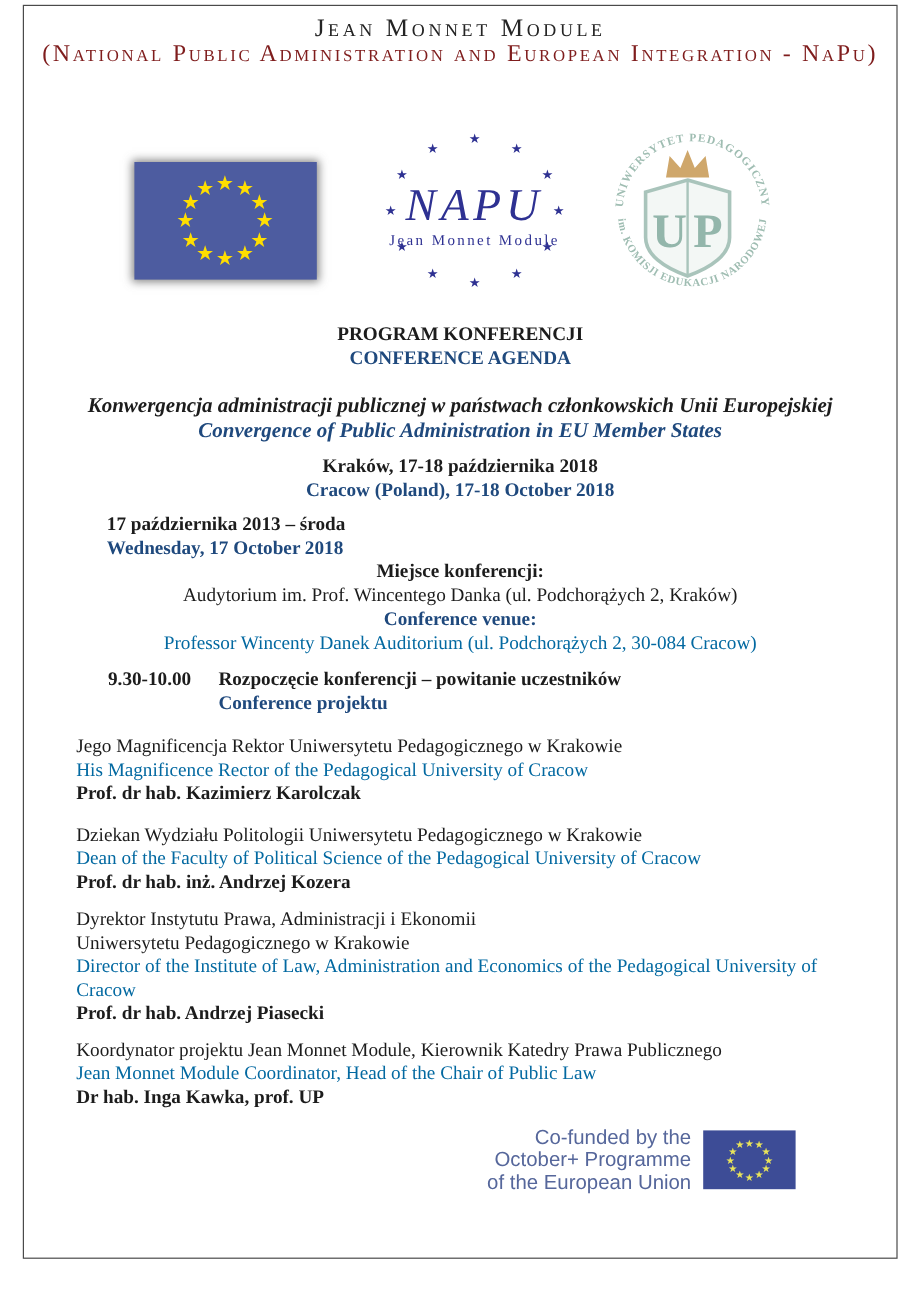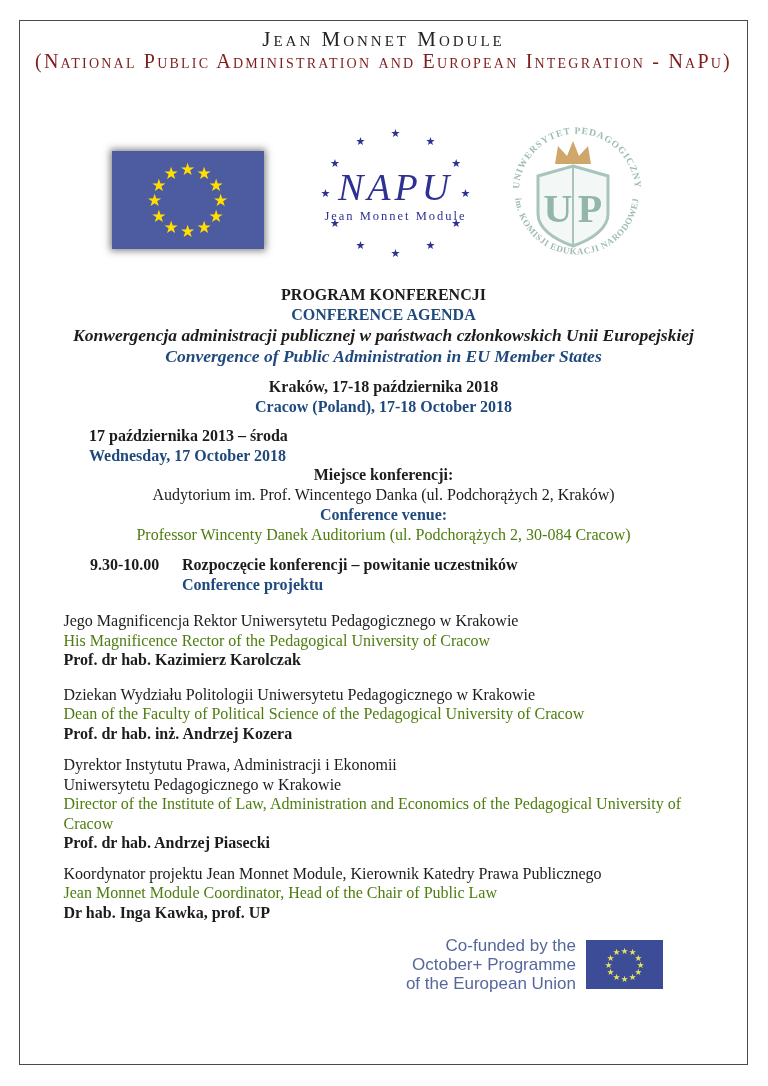--- a/index.html
+++ b/index.html
@@ -1,21 +1,21 @@
 <!DOCTYPE html>
 <html><head>
 <meta charset="utf-8">
 <style>
   html,body { margin:0; padding:0; background:#fff; }
   .page {
     position:relative; width:768px; height:1086px; background:#fff;
     font-family:"Liberation Serif", serif; color:#1c1c1c; overflow:hidden;
   }
   .page-border {
-    position:absolute; left:19px; top:20px; width:729px; height:1045px;
+    position:absolute; left:19px; top:4px; width:729px; height:1045px;
     border:1px solid #4a4a4a; box-sizing:border-box; padding-top:6px;
   }
   .center { text-align:center; }
   .preline { white-space:pre-line; }
 
   
   .doc-title {
     text-align:center; font-variant:small-caps; font-size:21px;
     letter-spacing:3px; line-height:24px; color:#242424;
   }
@@ -53,22 +53,22 @@
     letter-spacing:1px; fill:#9fbdb2;
   }
   .up-mono {
     font-family:"Liberation Serif", serif; font-size:40px; font-weight:bold;
     fill:#93b6ab;
   }
 
   
   .program-block { margin-top:16px; line-height:20px; font-weight:bold; font-size:16px; }
   .blue-bold { color:#1f497d; }
-  .blue-light { color:#4d7c0f; }
-  .theme-block { margin-top:0; line-height:21px; font-weight:bold; font-style:italic; font-size:17.5px; }
+  .blue-light { color:#0369a1; }
+  .theme-block { margin-top:18px; line-height:21px; font-weight:bold; font-style:italic; font-size:17.5px; }
   .date-block { margin-top:10px; line-height:20px; font-weight:bold; font-size:16px; }
 
   
   .day-block { margin-top:9px; margin-left:69px; text-align:left; font-weight:bold; font-size:16px; line-height:19.5px; }
   .venue-block { font-size:16px; line-height:20px; }
   .venue-block .label { font-weight:bold; }
 
   
   .schedule { margin-top:10px; }
   .schedule-row { display:flex; margin-left:70px; text-align:left; font-size:16px; font-weight:bold; line-height:20px; margin-bottom:16px; }

